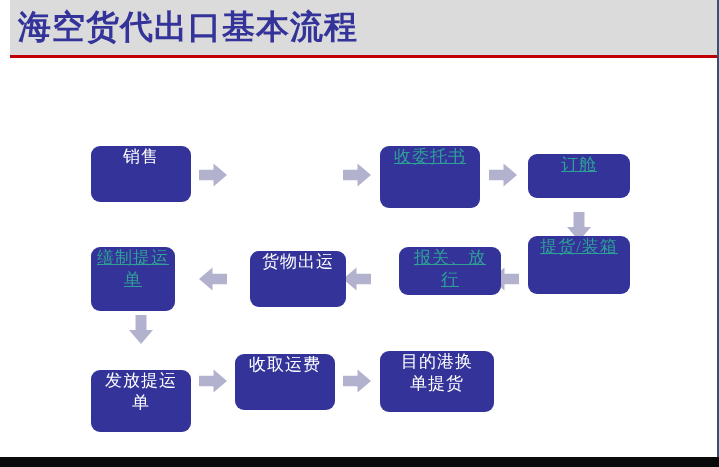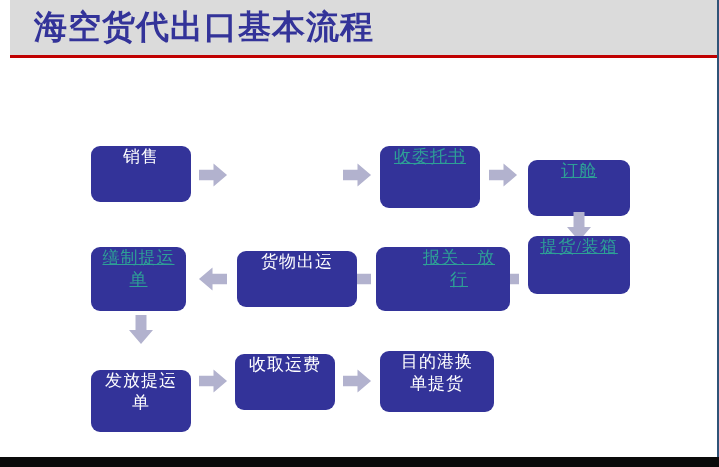--- a/index.html
+++ b/index.html
@@ -6,21 +6,21 @@
   .stage{
     position:relative;width:719px;height:467px;background:#ffffff;
     overflow:hidden;font-family:"Liberation Serif","DejaVu Serif",serif;
   }
   
   .header{
     position:absolute;left:10px;top:0;right:0;height:55px;
     background:var(--header-bg,#dbdbdb);display:flex;align-items:center;
   }
   .title{
-    padding-left:24px;font-size:33px;font-weight:bold;
+    padding-left:8px;font-size:33px;font-weight:bold;
     color:var(--title,#333399);letter-spacing:1px;white-space:nowrap;
   }
   .red-rule{
     position:absolute;left:10px;right:0;top:55px;height:3px;
     background:var(--rule,#c00000);
   }
   .right-border{
     position:absolute;right:0;top:0;width:2px;height:100%;
     background:#2f5478;
   }
@@ -33,25 +33,25 @@
     position:absolute;background:var(--box,#333399);border-radius:9px;
     display:flex;align-items:flex-start;justify-content:center;
     font-size:17px;letter-spacing:1px;line-height:1.3;
   }
   .node span{white-space:pre-line;text-align:center;}
   .node.plain span{color:var(--box-text,#ffffff);}
   .node.link span{color:var(--link-text,#2ea096);text-decoration:underline;cursor:pointer;}
   .n1{left:91px;top:146px;width:100px;height:56px;}
   .n2{left:235px;top:146px;width:100px;height:56px;}
   .n3{left:380px;top:146px;width:100px;height:62px;}
-  .n4{left:528px;top:160px;width:102px;height:56px;}
+  .n4{left:528px;top:154px;width:102px;height:44px;}
   .n5{left:528px;top:236px;width:102px;height:58px;}
-  .n6{left:376px;top:247px;width:102px;height:64px;padding-left:32px;}
-  .n7{left:237px;top:251px;width:120px;height:56px;}
-  .n8{left:91px;top:247px;width:95px;height:64px;}
+  .n6{left:399px;top:247px;width:102px;height:48px;}
+  .n7{left:250px;top:251px;width:96px;height:56px;}
+  .n8{left:91px;top:247px;width:84px;height:64px;}
   .n9{left:91px;top:342px;width:100px;height:62px;margin-top:28px;}
   .n10{left:235px;top:354px;width:100px;height:56px;}
   .n11{left:380px;top:351px;width:114px;height:61px;}
   
   .arrow{position:absolute;width:29px;height:30px;}
   .arrow svg{display:block;width:100%;height:100%;fill:var(--arrow,#b2b2ce);}
   .arrow.left svg{transform:scaleX(-1);}
   .arrow.down svg{transform:rotate(90deg);}
   .a1{left:199px;top:160px;}
   .a2{left:343px;top:160px;}

